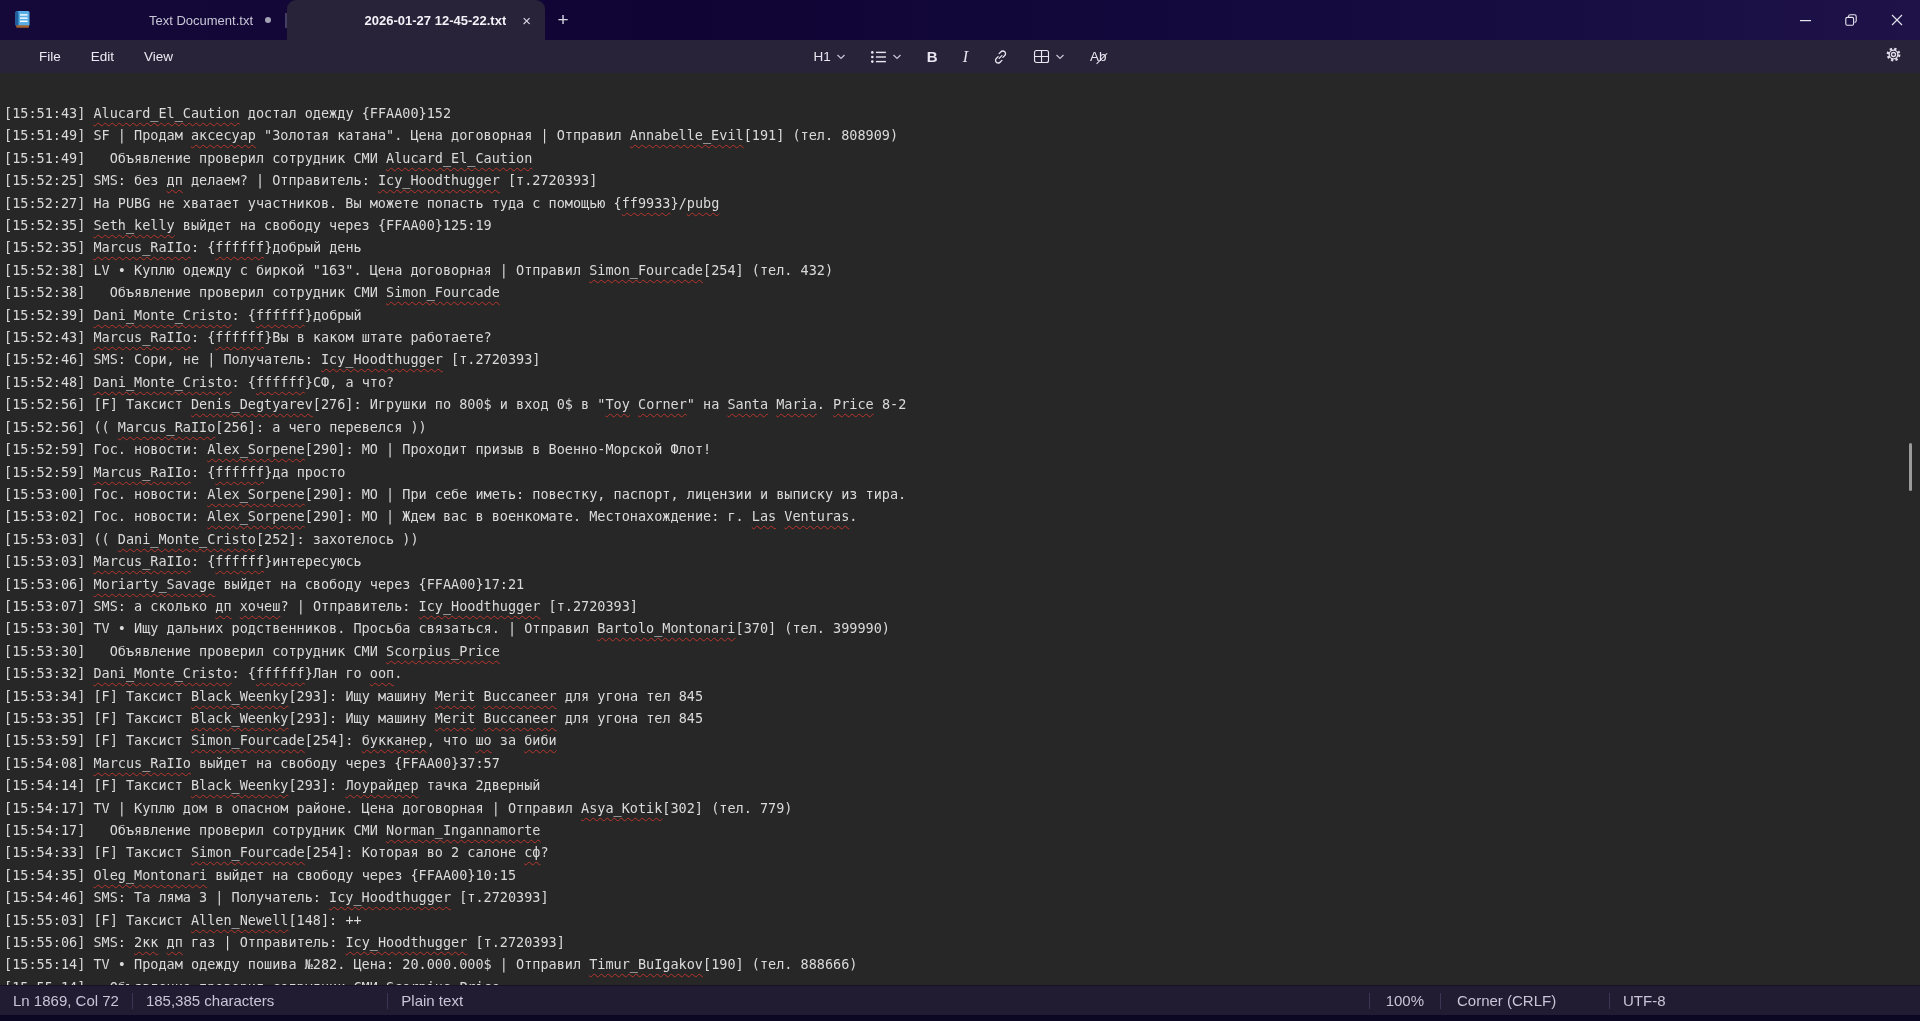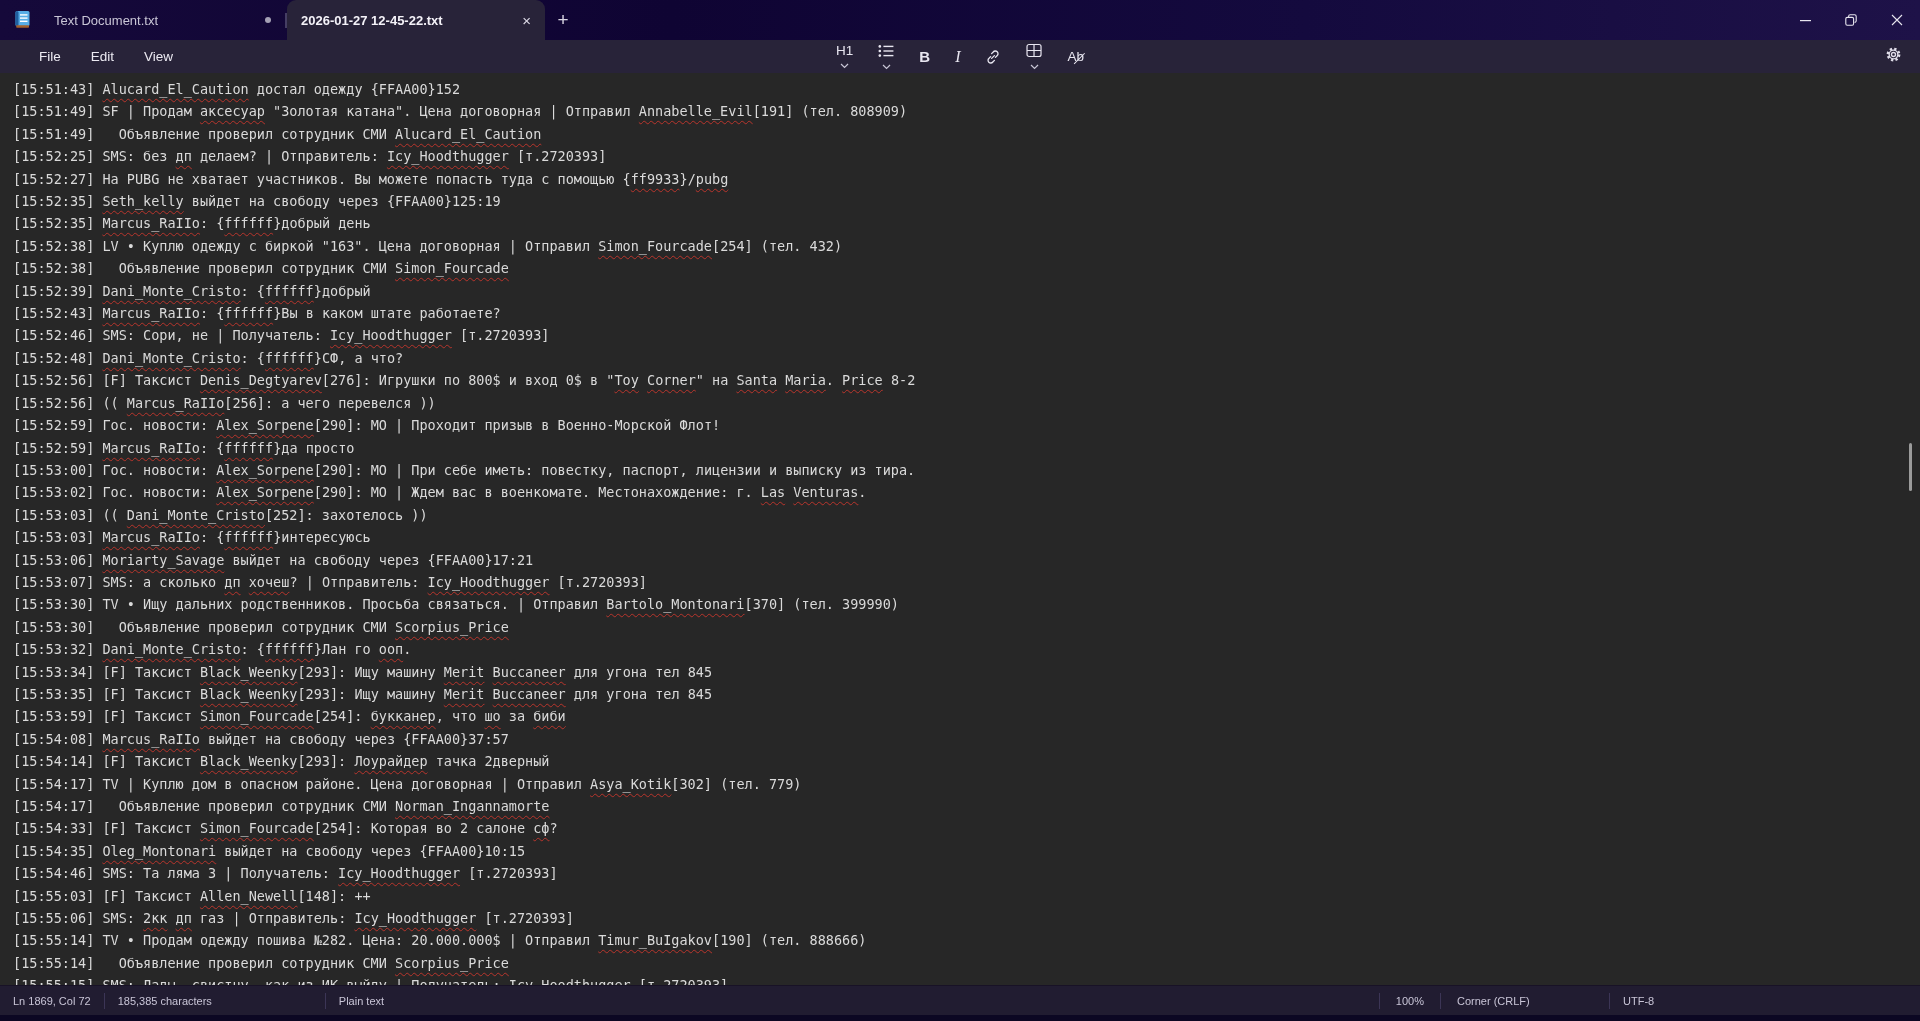--- a/index.html
+++ b/index.html
@@ -3,61 +3,61 @@
 <meta charset="utf-8">
 <style>
   * { margin:0; padding:0; box-sizing:border-box; }
   html,body { width:1920px; height:1021px; overflow:hidden; background:#272727;
               font-family:"Liberation Sans", sans-serif; }
 
   
   .titlebar { height:40px; display:flex; align-items:stretch;
               background:linear-gradient(90deg,#15093a 0%,#0f0433 35%,#140a3e 68%,#1e1248 100%); }
   .app-icon { width:17px; height:19px; margin:10px 9px 0 14px; flex:0 0 auto; }
-  .tab-strip { display:flex; align-items:stretch; }
+  .tab-strip { display:flex; align-items:stretch;text-align:right; }
   .tab { position:relative; display:flex; align-items:center; padding:0 14px;
          color:#c9c6d6; font-size:13px; cursor:default; }
   .tab.active { background:#282339; border-radius:9px 9px 0 0; color:#f4f2f8; font-weight:700; }
   .tab-label { overflow:hidden; white-space:nowrap; text-overflow:ellipsis; flex:1; }
   .dot { width:6px; height:6px; border-radius:50%; background:#a5a1b5; margin-left:12px; flex:0 0 auto; }
   .tab-close { margin-left:16px; font-size:15px; font-weight:400; color:#dcd9e6; line-height:1; }
   .tab-sep { width:1px; height:15px; background:#453e63; align-self:center; }
   .add-tab { width:36px; display:flex; align-items:center; justify-content:center;
              color:#d8d5e2; font-size:19px; font-weight:300; }
   .win-controls { margin-left:auto; display:flex; }
   .win-btn { width:46px; display:flex; align-items:center; justify-content:center; color:#e8e6ef; }
   .win-btn svg { display:block; }
 
   
   .toolbar-row { height:33px; background:#282339; display:flex; align-items:center; position:relative; }
   .menus { display:flex; padding-left:24px; }
   .menu-item { padding:0 15px; font-size:13.5px; color:#eceaf2; line-height:33px; border-radius:5px; }
   .fmt { position:absolute; left:50%; transform:translateX(-50%); display:flex; align-items:center; gap:7px; }
   .fmt-btn { display:flex; align-items:center; gap:6px; padding:4px 9px; border-radius:4px;
-             color:#e8e6f0; font-size:13.5px; line-height:1;flex-direction:column; }
+             color:#e8e6f0; font-size:13.5px; line-height:1; }
   .fmt-b { font-weight:700; font-size:15px; }
   .fmt-i { font-style:italic; font-family:"Liberation Serif", serif; font-size:16px; }
   .fmt-clear { position:relative; }
   .fmt-clear .slash { position:absolute; width:15px; height:1.4px; background:#e8e6f0;
                       transform:rotate(-45deg); right:6px; top:12px; }
   .chev { display:block; }
   .gear { margin-left:auto; margin-right:14px; padding:4px; border-radius:4px; }
 
   
   .editor { height:912px; background:#272727; position:relative; overflow:hidden; }
-  .lines { padding:5px 0 0 13px; font-family:"DejaVu Sans Mono","Liberation Mono",monospace;
-           font-size:13.5px; line-height:22.4px; color:#dadada; white-space:pre; }
+  .lines { padding:5px 0 0 4px; font-family:"DejaVu Sans Mono","Liberation Mono",monospace;
+           font-size:13.5px; line-height:22.4px; color:#dadada; white-space:pre;margin-top:24px; }
   .sq { text-decoration:underline; text-decoration-style:wavy; text-decoration-color:#b8352c;
         text-decoration-thickness:1px; text-underline-offset:3.5px; text-decoration-skip-ink:none; }
   .scroll-thumb { position:absolute; right:8px; top:370px; width:3px; height:48px;
                   background:#9b9b9b; border-radius:2px; }
 
   
   .statusbar { height:36px; background:#211c31; display:flex; align-items:center;
-               font-size:11px; color:#c9c5d7;
+               font-size:15px; color:#c9c5d7;
                border-top:1px solid #181226; border-bottom:6px solid #0c0723; }
   .sb-item { padding:0 13px; white-space:nowrap; }
   .sb-sep { width:1px; height:16px; background:#3c3556; flex:0 0 auto; }
   .sb-gap { width:100px; }
   .sb-spacer { flex:1; }
   .sb-zoom { padding:0 16px; }
   .sb-eol { padding:0 16px; min-width:168px; }
   .sb-enc { padding:0 13px; min-width:110px; }
   .sb-end { width:200px; flex:0 0 auto; }
 </style>

